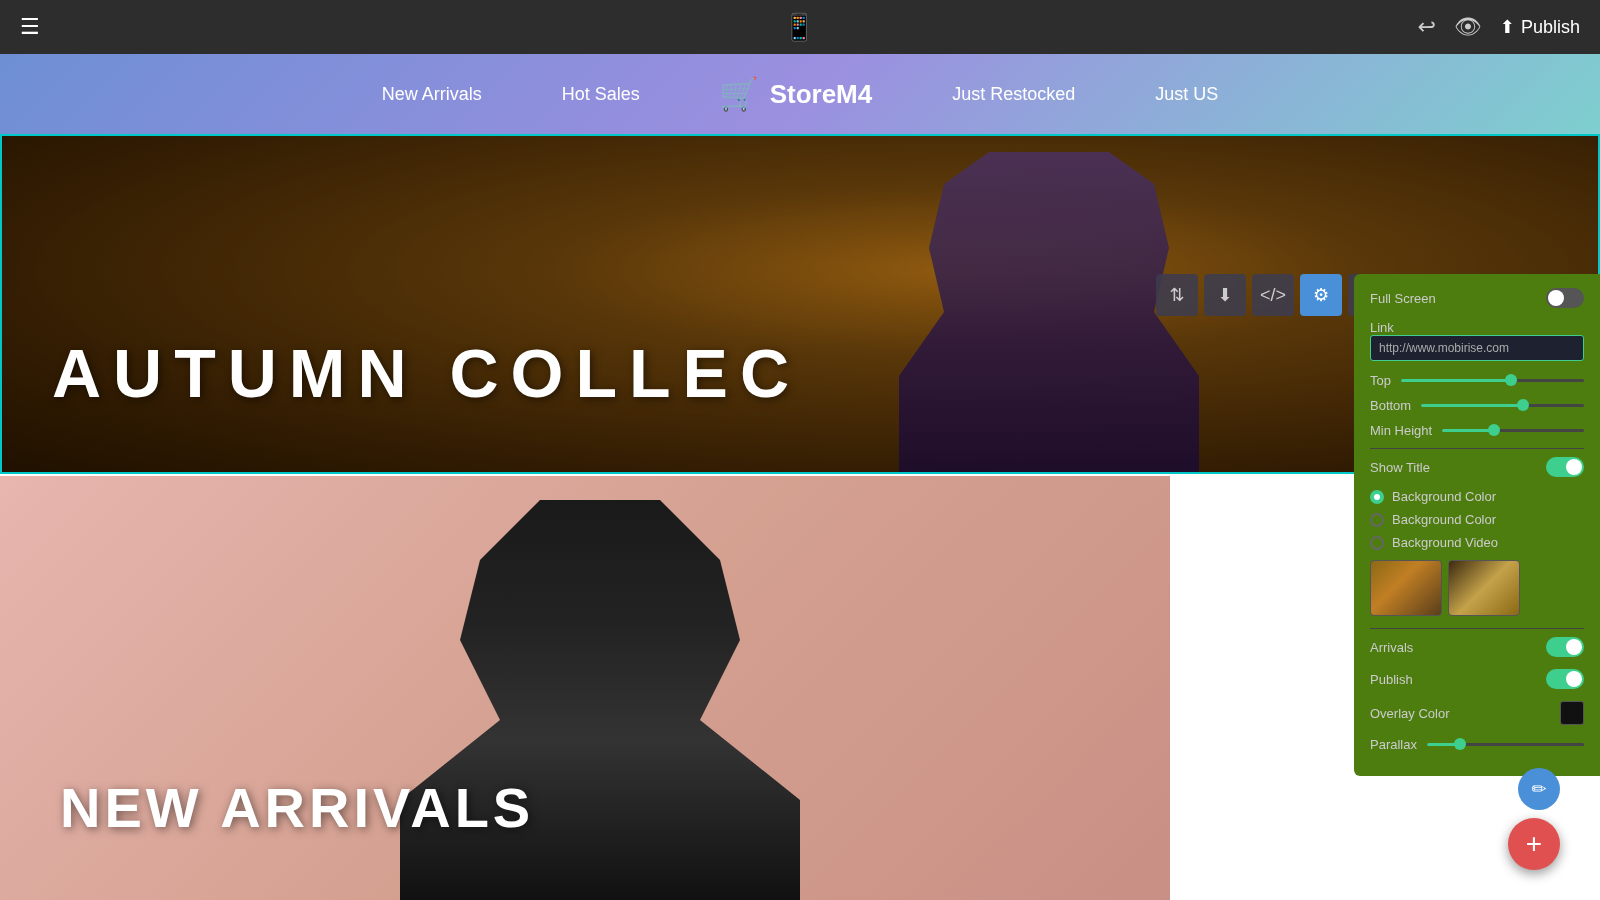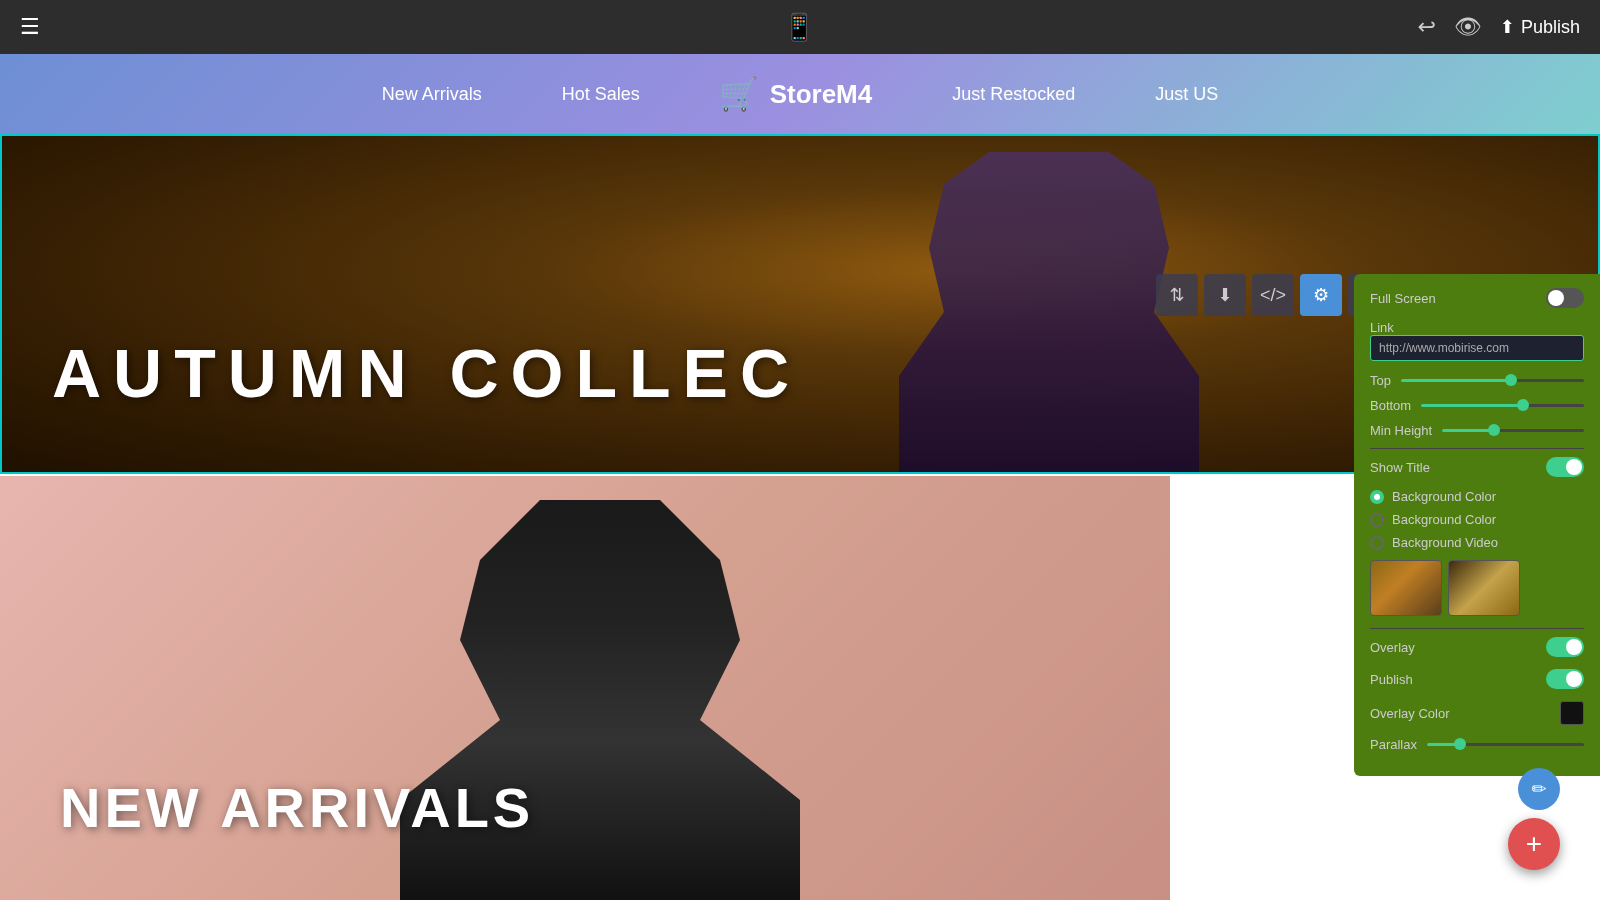--- a/index.html
+++ b/index.html
@@ -504,21 +504,21 @@
     
     <div class="thumbnail-container">
       <div class="thumbnail"></div>
       <div class="thumbnail-2"></div>
     </div>
 
     <hr class="divider">
 
     
     <div class="settings-row">
-      <span class="settings-label">Overlay</span>
+      <span class="settings-label">Arrivals</span>
       <div class="toggle">
         <div class="toggle-track on">
           <div class="toggle-thumb"></div>
         </div>
       </div>
     </div>
 
     
     <div class="settings-row">
       <span class="settings-label">Publish</span>

